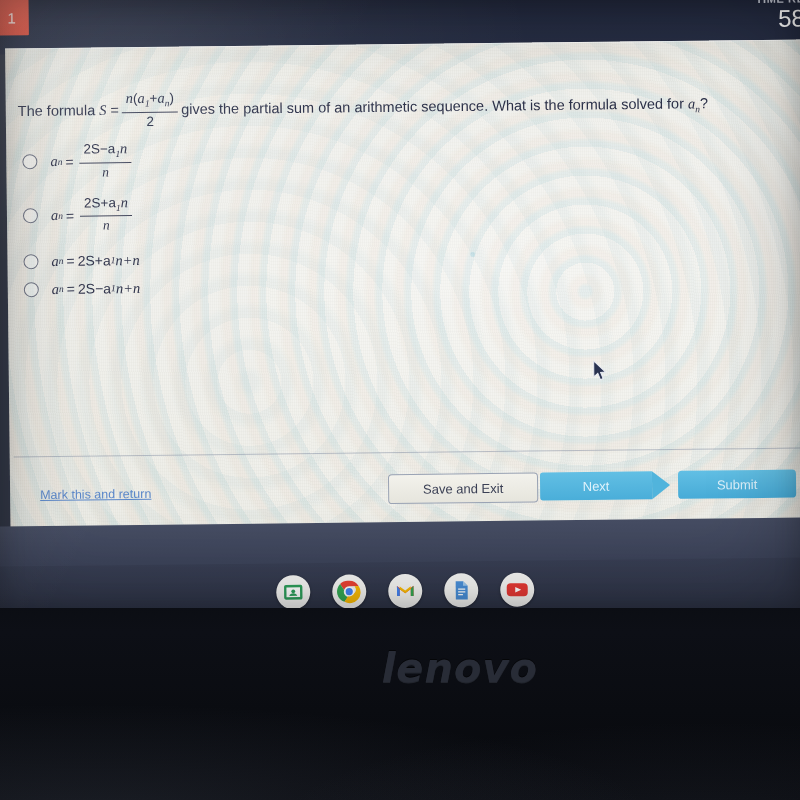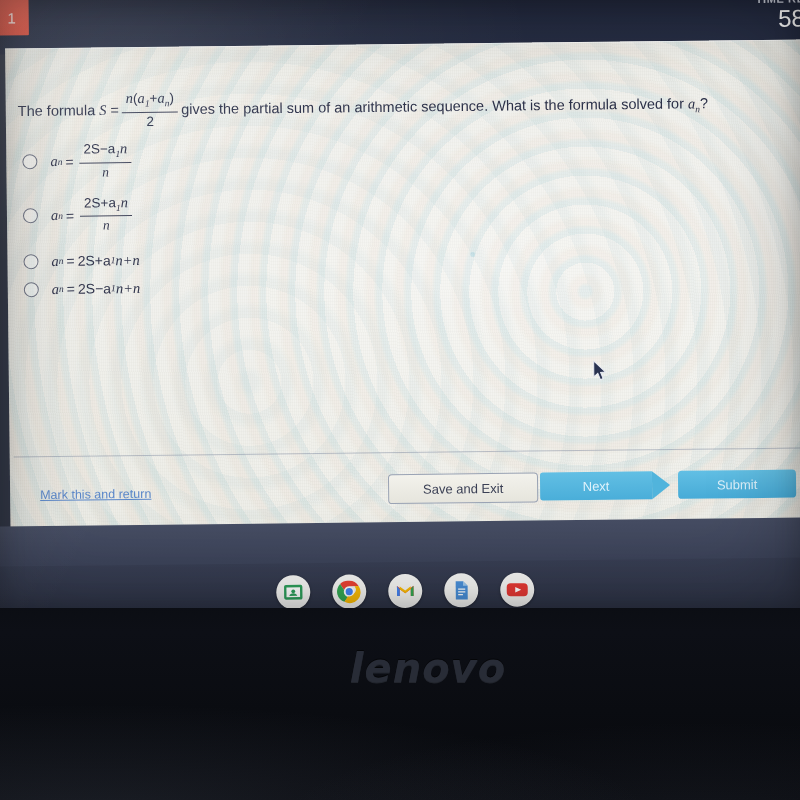--- a/index.html
+++ b/index.html
@@ -36,21 +36,21 @@
     width: 800px;
     height: 5px;
     background: linear-gradient(90deg, rgba(90,100,120,0) 0%, rgba(120,132,156,.50) 22%, rgba(138,150,175,.55) 55%, rgba(80,90,110,.18) 100%);
     filter: blur(.7px);
   }
   .brand-logo {
     position: absolute;
     left: 318px;
     top: 645px;
     width: 220px;
-    text-align: center;
+    text-align: right;
     font-family: "DejaVu Sans", sans-serif;
     font-weight: 700;
     font-style: italic;
     font-size: 40px;
     letter-spacing: 1px;
     color: #2b2f3a;
     text-shadow: 0 1px 0 rgba(150,160,180,.18), 0 -1px 0 rgba(0,0,0,.6);
     opacity: .92;
     user-select: none;
   }

